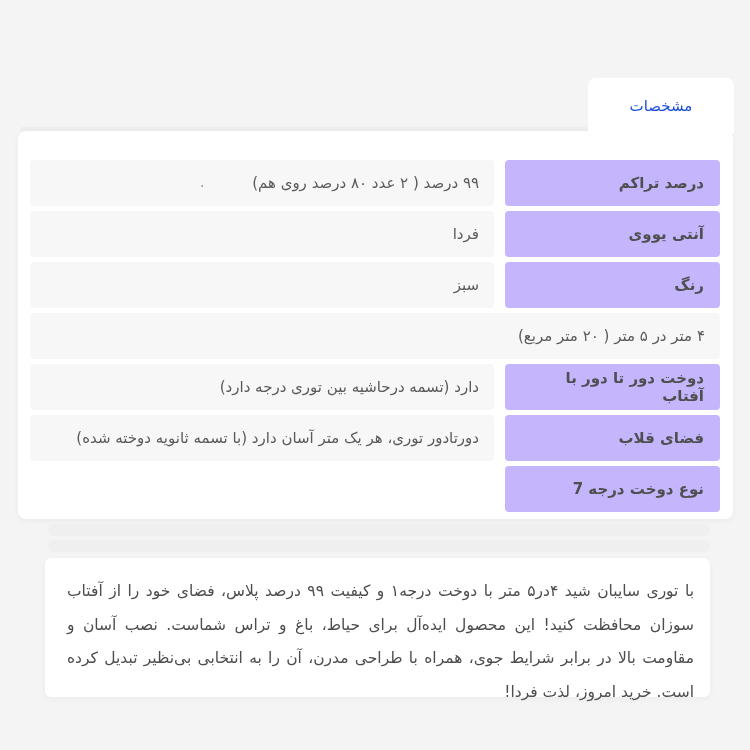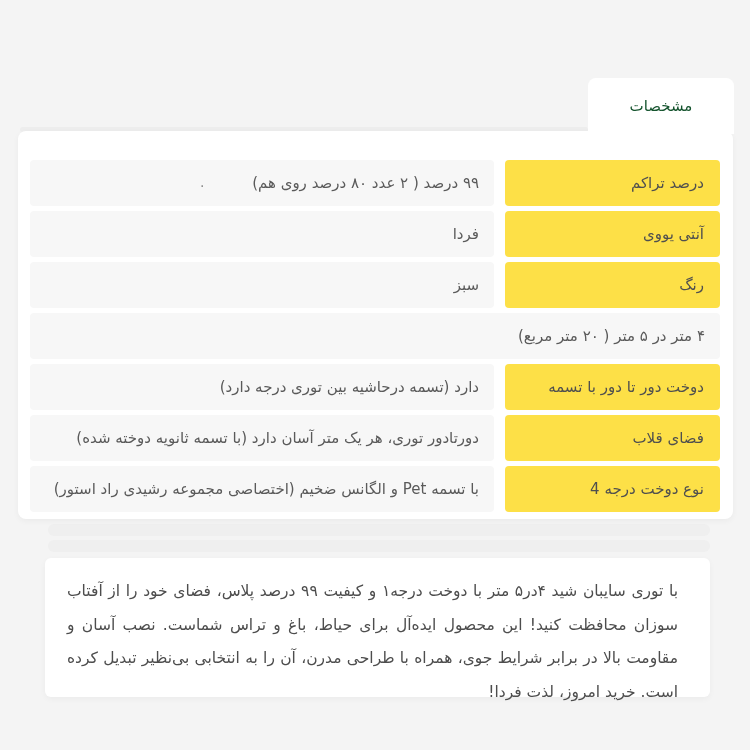--- a/index.html
+++ b/index.html
@@ -18,21 +18,21 @@
     left: 588px; top: 78px;
     width: 146px; height: 56px;
     background: #ffffff;
     border-radius: 8px 8px 0 0;
     display: flex; align-items: center; justify-content: center;
     z-index: 3;
     cursor: pointer;
   }
   .tab-specs span {
     font-size: 15px;
-    color: #14532d;
+    color: #1d4ed8;
     letter-spacing: 0.2px;
   }
 
   
   .tabstrip-edge {
     position: absolute;
     left: 20px; top: 127px;
     width: 568px; height: 5px;
     background: #ededed;
     border-radius: 3px;
@@ -52,26 +52,26 @@
   }
   .spec-row {
     display: flex;
     flex-direction: row; 
     gap: 11px;
     margin-bottom: 5px;
     height: 46px;
   }
   .spec-label {
     width: 215px;
-    background: #fde047;
+    background: #c4b5fd;
     border-radius: 4px;
     display: flex; align-items: center;
     padding: 0 16px;
     font-size: 15px;
-    font-weight: normal;
+    font-weight: bold;
     color: #4f4f4f;
   }
   .spec-value {
     flex: 1;
     background: #f7f7f7;
     border-radius: 4px;
     display: flex; align-items: center;
     padding: 0 15px;
     font-size: 15px;
     color: #5a5a5a;
@@ -99,21 +99,21 @@
 
   
   .desc-card {
     position: absolute;
     left: 45px; top: 558px;
     width: 665px; height: 139px;
     background: #ffffff;
     border-radius: 6px;
     box-shadow: 0 2px 6px rgba(0,0,0,0.04);
     z-index: 2;
-    padding: 17px 32px 0 22px;
+    padding: 17px 16px 0 22px;
   }
   .desc-card p {
     font-size: 15.5px;
     line-height: 33.5px;
     color: #4d4d4d;
     text-align: justify;
   }
 </style>
 </head>
 <body>
@@ -144,32 +144,31 @@
     <div class="spec-row">
       <div class="spec-label">رنگ</div>
       <div class="spec-value">سبز</div>
     </div>
 
     <div class="spec-row">
       <div class="spec-value">۴ متر در ۵ متر ( ۲۰ متر مربع)</div>
     </div>
 
     <div class="spec-row">
-      <div class="spec-label">دوخت دور تا دور با تسمه</div>
+      <div class="spec-label">دوخت دور تا دور با آفتاب</div>
       <div class="spec-value">دارد (تسمه درحاشیه بین توری درجه دارد)</div>
     </div>
 
     <div class="spec-row">
       <div class="spec-label">فضای قلاب</div>
       <div class="spec-value">دورتادور توری، هر یک متر آسان دارد (با تسمه ثانویه دوخته شده)</div>
     </div>
 
     <div class="spec-row">
-      <div class="spec-label">نوع دوخت درجه 4</div>
-      <div class="spec-value">با تسمه Pet و الگانس ضخیم (اختصاصی مجموعه رشیدی راد استور)</div>
+      <div class="spec-label">نوع دوخت درجه 7</div>
     </div>
 
   </div>
 
   <div class="divider-band b1"></div>
   <div class="divider-band b2"></div>
 
   <div class="desc-card">
     <p>با توری سایبان شید ۴در۵ متر با دوخت درجه۱ و کیفیت ۹۹ درصد پلاس، فضای خود را از آفتاب سوزان محافظت کنید! این محصول ایده‌آل برای حیاط، باغ و تراس شماست. نصب آسان و مقاومت بالا در برابر شرایط جوی، همراه با طراحی مدرن، آن را به انتخابی بی‌نظیر تبدیل کرده است. خرید امروز، لذت فردا!</p>
   </div>

